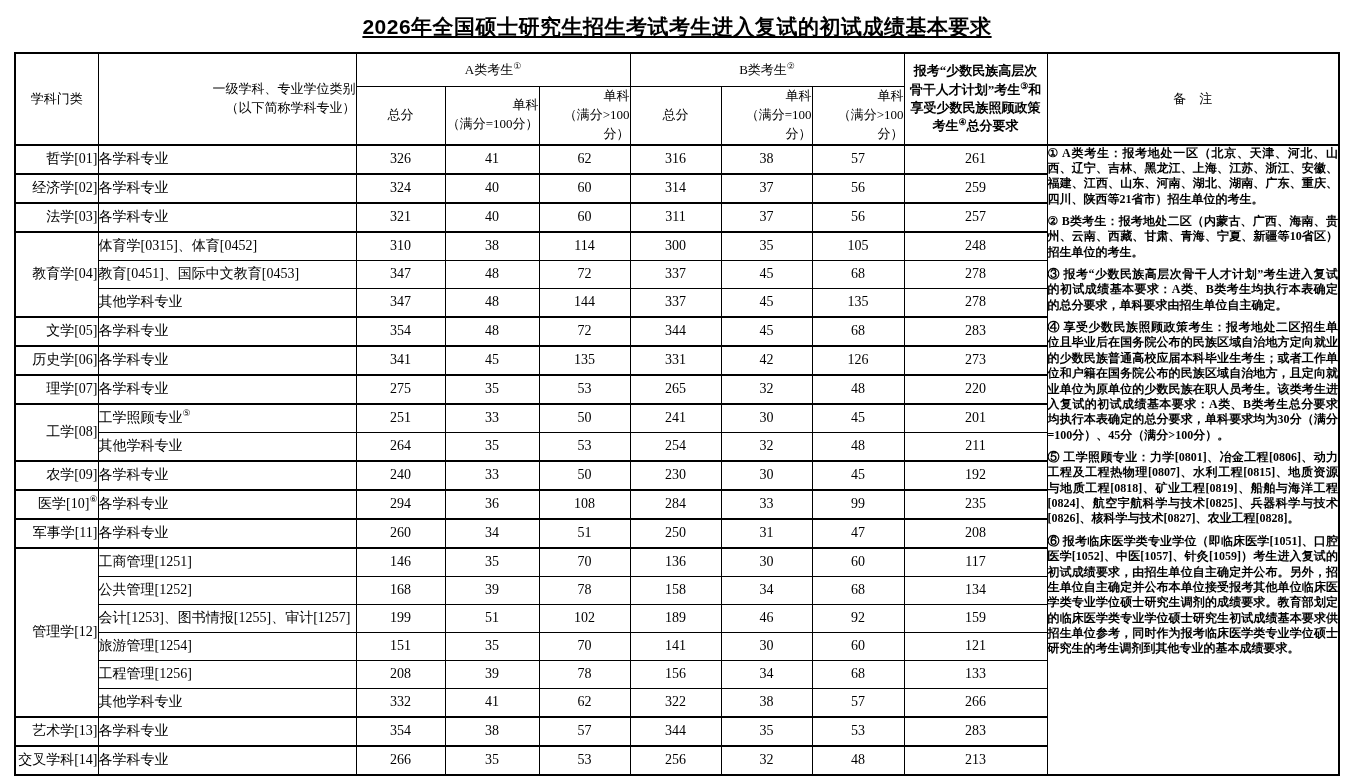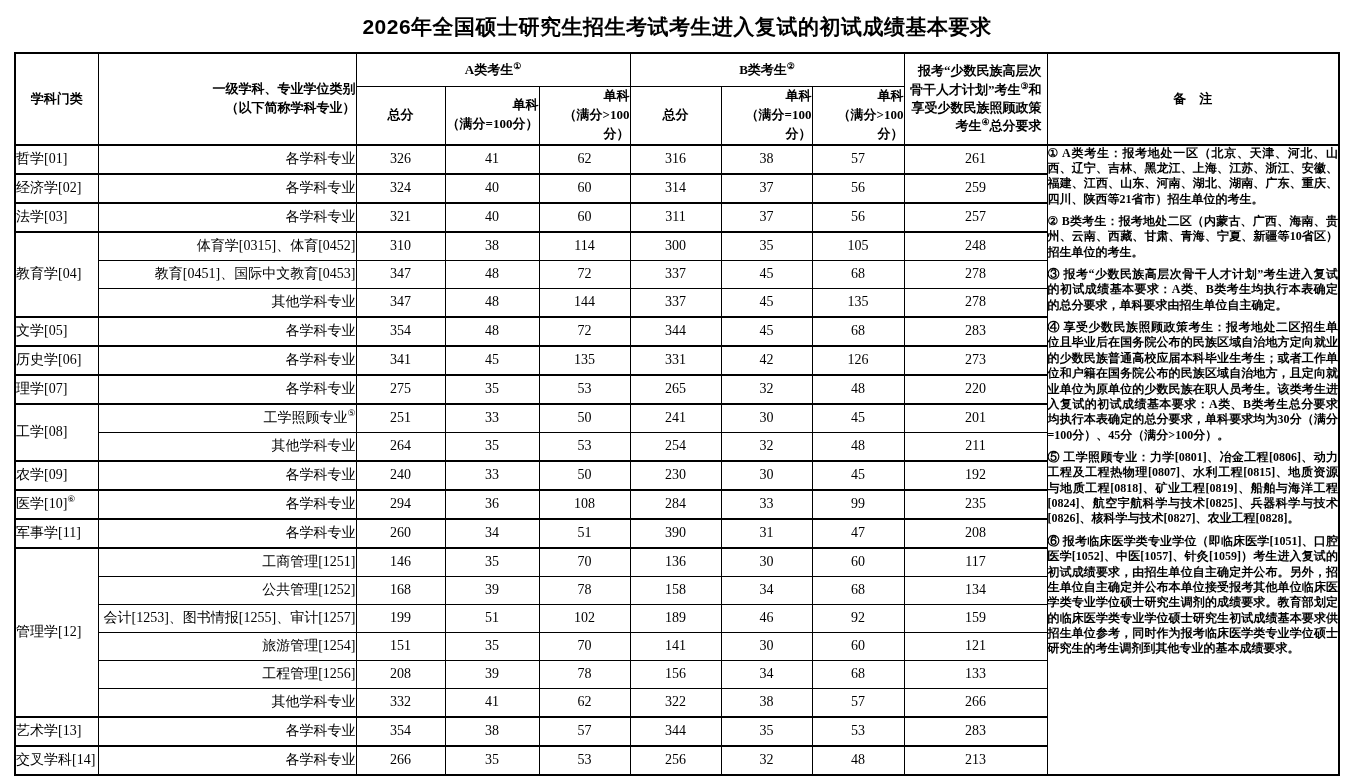--- a/index.html
+++ b/index.html
@@ -1,27 +1,27 @@
 <!DOCTYPE html>
 <html><head>
 <meta charset="utf-8">
 <style>
   html,body{margin:0;padding:0;background:#fff;color:#000;}
   body{width:1354px;height:776px;overflow:hidden;font-family:"Liberation Serif","DejaVu Serif",serif;}
   .page-title{margin:13px 0 11px 0;text-align:center;font-family:"Liberation Sans","DejaVu Sans",sans-serif;
-    font-weight:bold;font-size:21px;letter-spacing:.5px;}
+    font-weight:bold;font-size:21px;letter-spacing:.5px;text-decoration:underline;}
   table.scores{border-collapse:collapse;table-layout:fixed;width:1326px;margin-left:14px;border:2px solid #000;}
   table.scores th,table.scores td{border:1px solid #000;padding:0;overflow:hidden;}
-  thead th{font-size:13px;font-weight:700;text-align:center;vertical-align:middle;}
+  thead th{font-size:13px;font-weight:400;text-align:center;vertical-align:middle;}
   thead tr.h1 th{height:32px;}
   thead tr.h2 th{height:56px;border-bottom:2px solid #000;}
-  thead th.minority-h{text-align:right;padding:2px 5px;font-size:13px;line-height:1.4;font-weight:600;}
+  thead th.minority-h{text-align:center;padding:2px 5px;font-size:13px;line-height:1.4;font-weight:600;}
   tbody td{height:27px;font-size:14px;vertical-align:middle;}
-  td.category-cell{padding-left:5px;text-align:left;margin-top:24px;}
-  td.spec-cell{padding-left:8px;text-align:right;}
+  td.category-cell{padding-left:5px;text-align:right;margin-top:24px;}
+  td.spec-cell{padding-left:8px;text-align:left;}
   td.num-cell{text-align:center;}
   tr.group-start td{border-top:2px solid #000;}
   td.remarks-cell{vertical-align:top;padding:20px 8px 4px 8px;font-size:12px;font-weight:bold;
     text-align:justify;line-height:1.28;}
   .remark-para{margin:0 0 7px 0;}
   sup{font-size:9px;line-height:0;}
   .two-line{line-height:1.45;text-align:right;}
 </style>
 </head>
 <body>
@@ -222,21 +222,21 @@
         <td class="num-cell"><span>33</span></td>
         <td class="num-cell"><span>99</span></td>
         <td class="num-cell"><span>235</span></td>
       </tr>
       <tr class="group-start">
         <td class="category-cell" rowspan="1"><span>军事学[11]</span></td>
         <td class="spec-cell"><span>各学科专业</span></td>
         <td class="num-cell"><span>260</span></td>
         <td class="num-cell"><span>34</span></td>
         <td class="num-cell"><span>51</span></td>
-        <td class="num-cell"><span>390</span></td>
+        <td class="num-cell"><span>250</span></td>
         <td class="num-cell"><span>31</span></td>
         <td class="num-cell"><span>47</span></td>
         <td class="num-cell"><span>208</span></td>
       </tr>
       <tr class="group-start">
         <td class="category-cell" rowspan="6"><span>管理学[12]</span></td>
         <td class="spec-cell"><span>工商管理[1251]</span></td>
         <td class="num-cell"><span>146</span></td>
         <td class="num-cell"><span>35</span></td>
         <td class="num-cell"><span>70</span></td>

